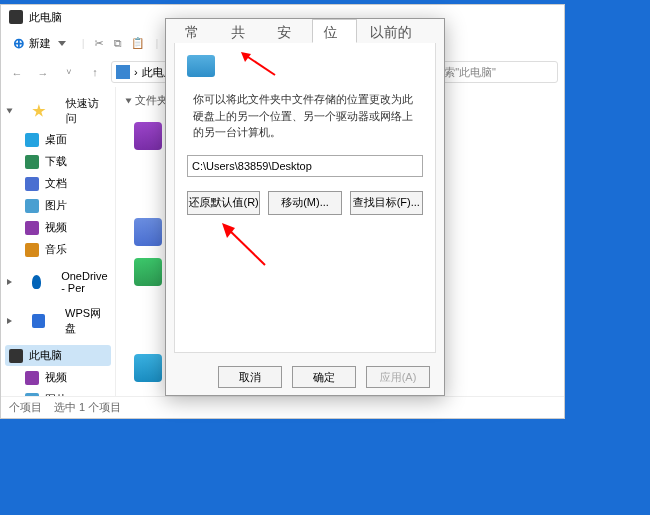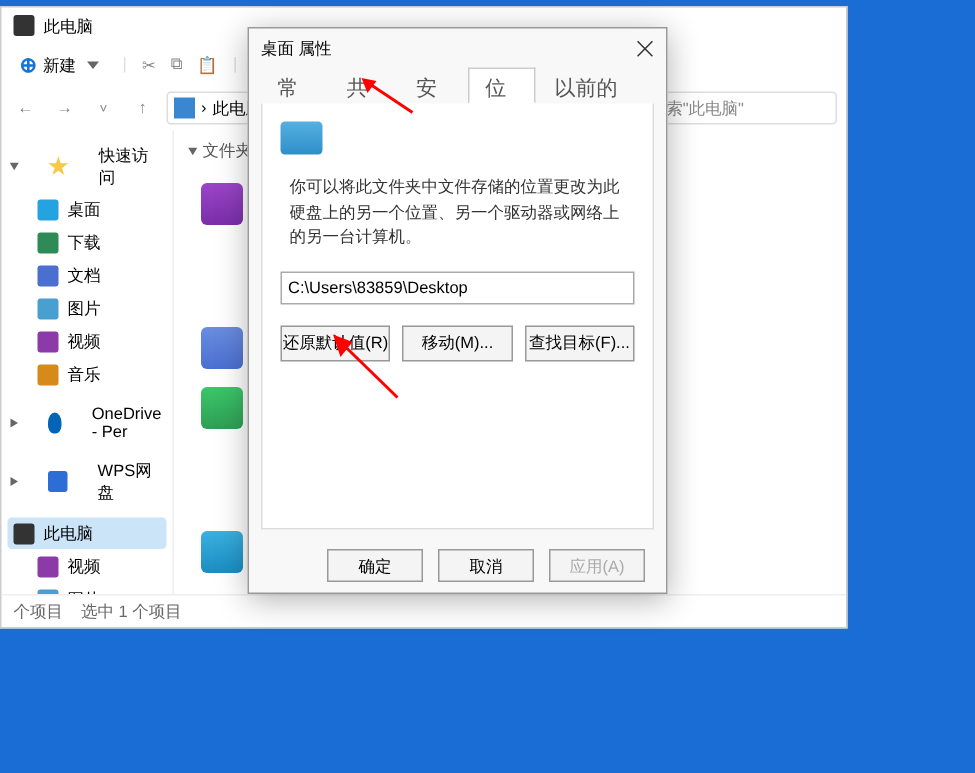--- a/index.html
+++ b/index.html
@@ -202,46 +202,42 @@
 
     </div>
   </div>
   <div class="statusbar">
     <span>个项目</span>
     <span>选中 1 个项目</span>
   </div>
 </div>
 
 <div class="dialog">
-  <div class="dlg-title">
-    <span>桌面 属性</span>
-    <div class="x"></div>
-  </div>
   <div class="tabs">
     <div class="tab">常规</div>
     <div class="tab">共享</div>
     <div class="tab">安全</div>
     <div class="tab act">位置</div>
     <div class="tab">以前的版本</div>
   </div>
   <div class="dlg-body">
     <div class="row1">
       <div class="folder-ic"></div>
     </div>
     <div class="txt" style="padding-left:6px;">你可以将此文件夹中文件存储的位置更改为此硬盘上的另一个位置、另一个驱动器或网络上的另一台计算机。</div>
     <input class="pathbox" value="C:\Users\83859\Desktop" style="">
     <div class="btnrow">
       <div class="btn">还原默认值(R)</div>
       <div class="btn">移动(M)...</div>
       <div class="btn">查找目标(F)...</div>
     </div>
   </div>
   <div class="dlg-foot">
+    <div class="fbtn">取消</div>
     <div class="fbtn">确定</div>
-    <div class="fbtn">取消</div>
     <div class="fbtn dis">应用(A)</div>
   </div>
 </div>
 
 <svg class="arrow" style="top:50px;left:235px;" width="50" height="30">
     <line x1="40" y1="25" x2="10" y2="5" stroke="#f00" stroke-width="2"></line>
     <polygon points="6,2 16,4 10,12" fill="#f00"></polygon>
   </svg>
 <svg class="arrow" style="top:220px;left:215px;" width="60" height="50">
     <line x1="50" y1="45" x2="12" y2="8" stroke="#f00" stroke-width="2"></line>

